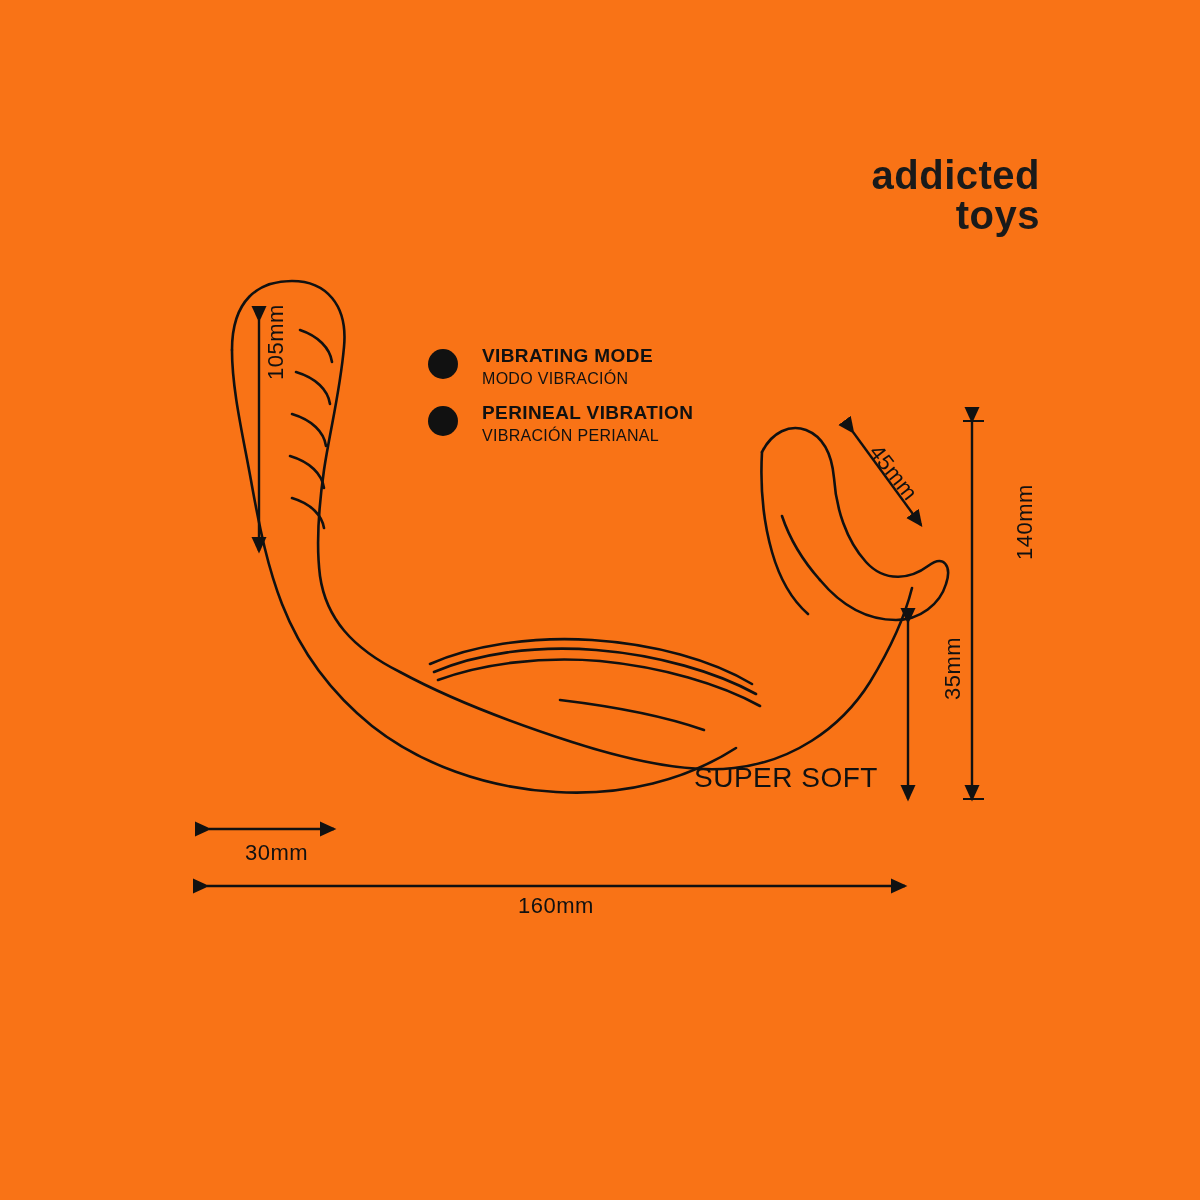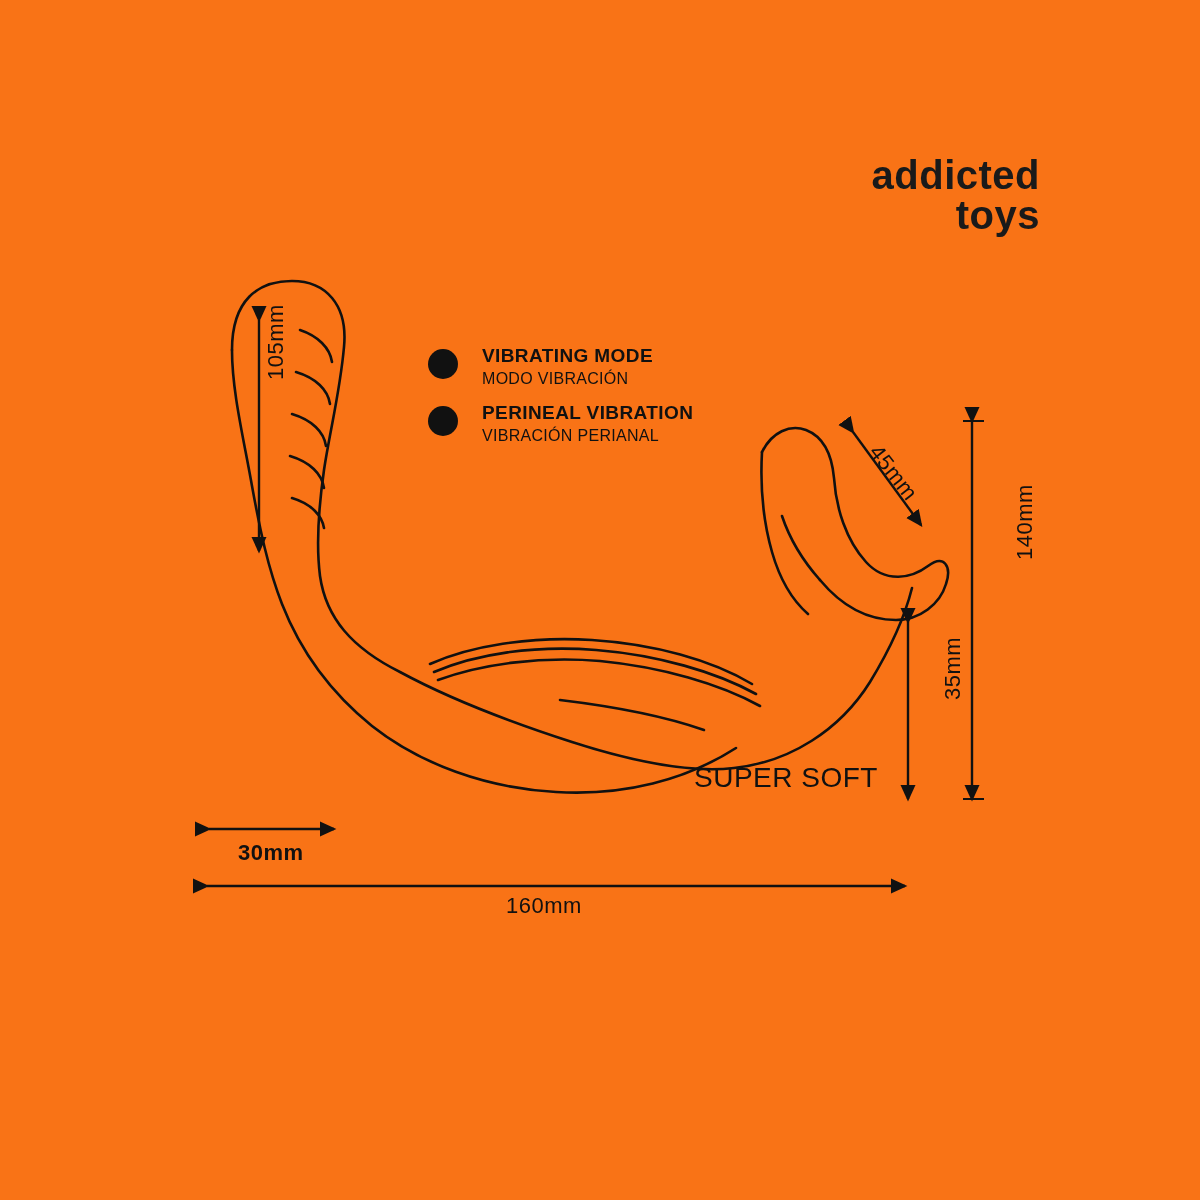--- a/index.html
+++ b/index.html
@@ -105,26 +105,25 @@
     transform: rotate(-90deg);
     transform-origin: left top;
   }
   .dim-35 {
     left: 940px;
     top: 700px;
     transform: rotate(-90deg);
     transform-origin: left top;
   }
   .dim-30 {
-    left: 238px;
+    left: 245px;
     top: 840px;
-    font-weight: bold;
   }
   .dim-160 {
-    left: 506px;
+    left: 518px;
     top: 893px;
   }
   .material {
     position: absolute;
     left: 694px;
     top: 760px;
     font-size: 28px;
     color: #111111;
     letter-spacing: 0.5px;
     line-height: 1.25;

